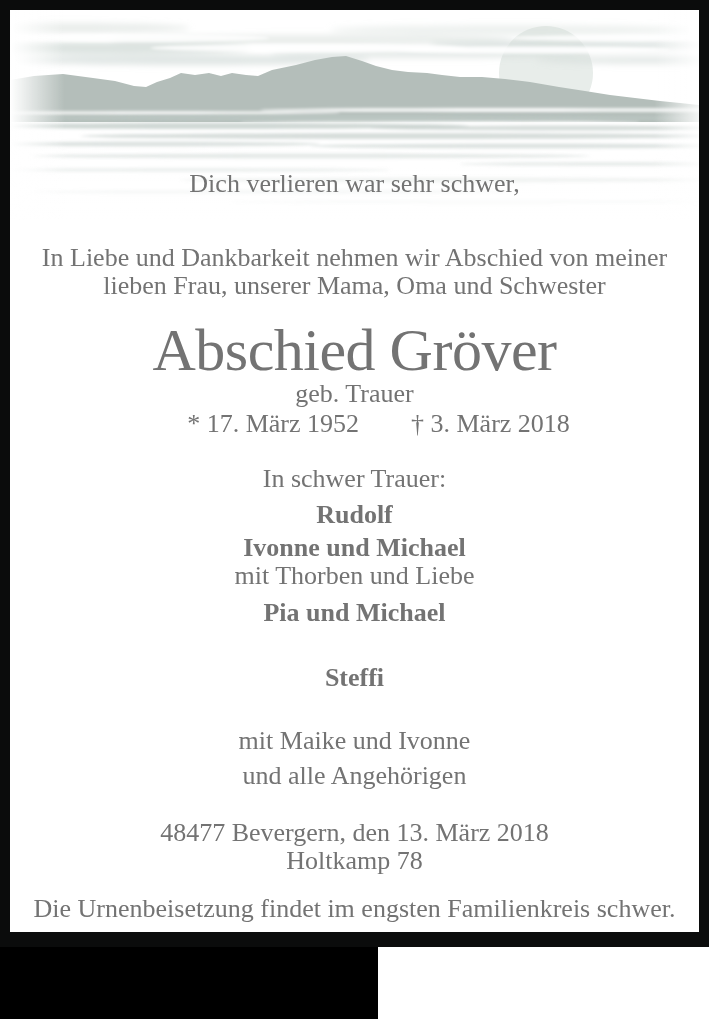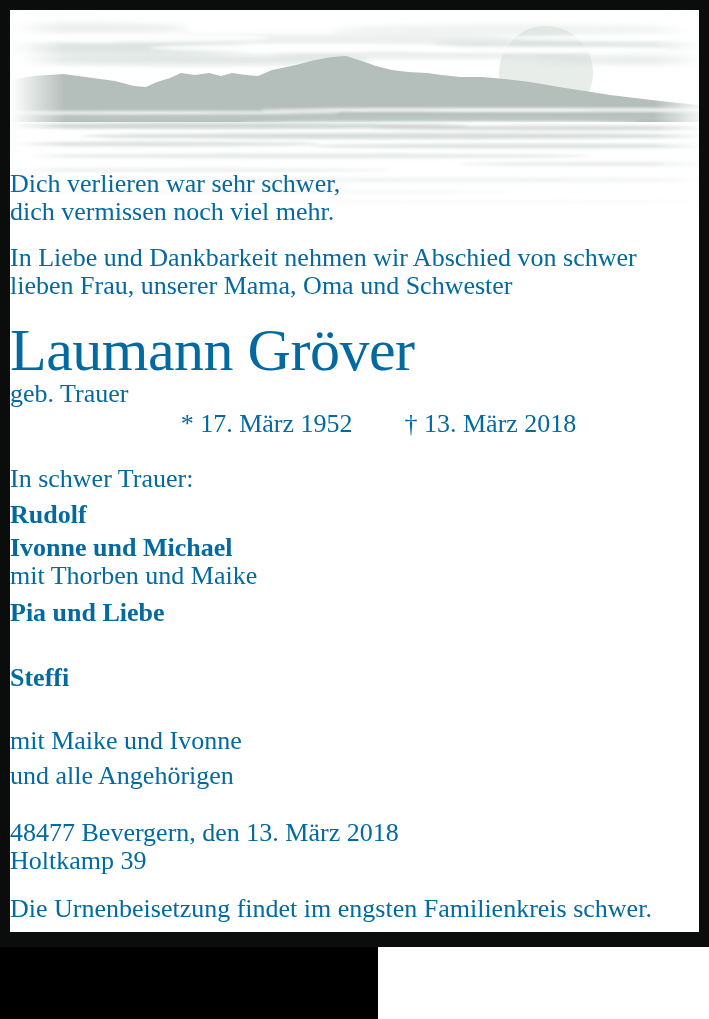--- a/index.html
+++ b/index.html
@@ -32,23 +32,24 @@
     position: absolute;
     left: 0; top: 0;
     width: 689px;
     height: 210px;
     display: block;
   }
   .line {
     position: absolute;
     left: 0;
     width: 100%;
+    text-align: center;
     font-size: 26px;
     line-height: 1;
-    color: #0369a1;
+    color: #737373;
     white-space: nowrap;
   }
   .bold { font-weight: 700; }
   .title {
     font-size: 60px;
     letter-spacing: -0.5px;
   }
   .dates {
     display: flex;
     justify-content: center;
@@ -142,49 +143,48 @@
           <ellipse cx="480" cy="192" rx="260" ry="2" opacity="0.28"></ellipse>
         </g>
       </g>
 
       <rect x="0" y="135" width="689" height="75" fill="url(#gFadeB)"></rect>
       <rect x="0" y="0" width="55" height="210" fill="url(#gFadeL)"></rect>
       <rect x="644" y="0" width="45" height="210" fill="url(#gFadeR)"></rect>
     </svg>
 
     <div class="line" style="top:161px">Dich verlieren war sehr schwer,</div>
-    <div class="line" style="top:189px">dich vermissen noch viel mehr.</div>
 
-    <div class="line" style="top:235px">In Liebe und Dankbarkeit nehmen wir Abschied von schwer</div>
+    <div class="line" style="top:235px">In Liebe und Dankbarkeit nehmen wir Abschied von meiner</div>
     <div class="line" style="top:263px">lieben Frau, unserer Mama, Oma und Schwester</div>
 
-    <div class="line title" style="top:310px">Laumann Gröver</div>
+    <div class="line title" style="top:310px">Abschied Gröver</div>
     <div class="line" style="top:371px">geb. Trauer</div>
 
     <div class="line dates" style="top:401px">
       <span>* 17. März 1952</span>
-      <span>† 13. März 2018</span>
+      <span>† 3. März 2018</span>
     </div>
 
     <div class="line" style="top:456px">In schwer Trauer:</div>
 
     <div class="line bold" style="top:525px">Ivonne und Michael</div>
 
     <div class="line bold" style="top:492px">Rudolf</div>
-    <div class="line" style="top:553px">mit Thorben und Maike</div>
+    <div class="line" style="top:553px">mit Thorben und Liebe</div>
 
-    <div class="line bold" style="top:590px">Pia und Liebe</div>
+    <div class="line bold" style="top:590px">Pia und Michael</div>
 
     <div class="line bold" style="top:655px">Steffi</div>
 
     <div class="line" style="top:718px">mit Maike und Ivonne</div>
 
     <div class="line" style="top:753px">und alle Angehörigen</div>
 
     <div class="line" style="top:810px">48477 Bevergern, den 13. März 2018</div>
-    <div class="line" style="top:838px">Holtkamp 39</div>
+    <div class="line" style="top:838px">Holtkamp 78</div>
 
     <div class="line" style="top:886px">Die Urnenbeisetzung findet im engsten Familienkreis schwer.</div>
 
   </div>
 </div>
 
 <div class="bottom-block"></div>
 
 </body></html>

